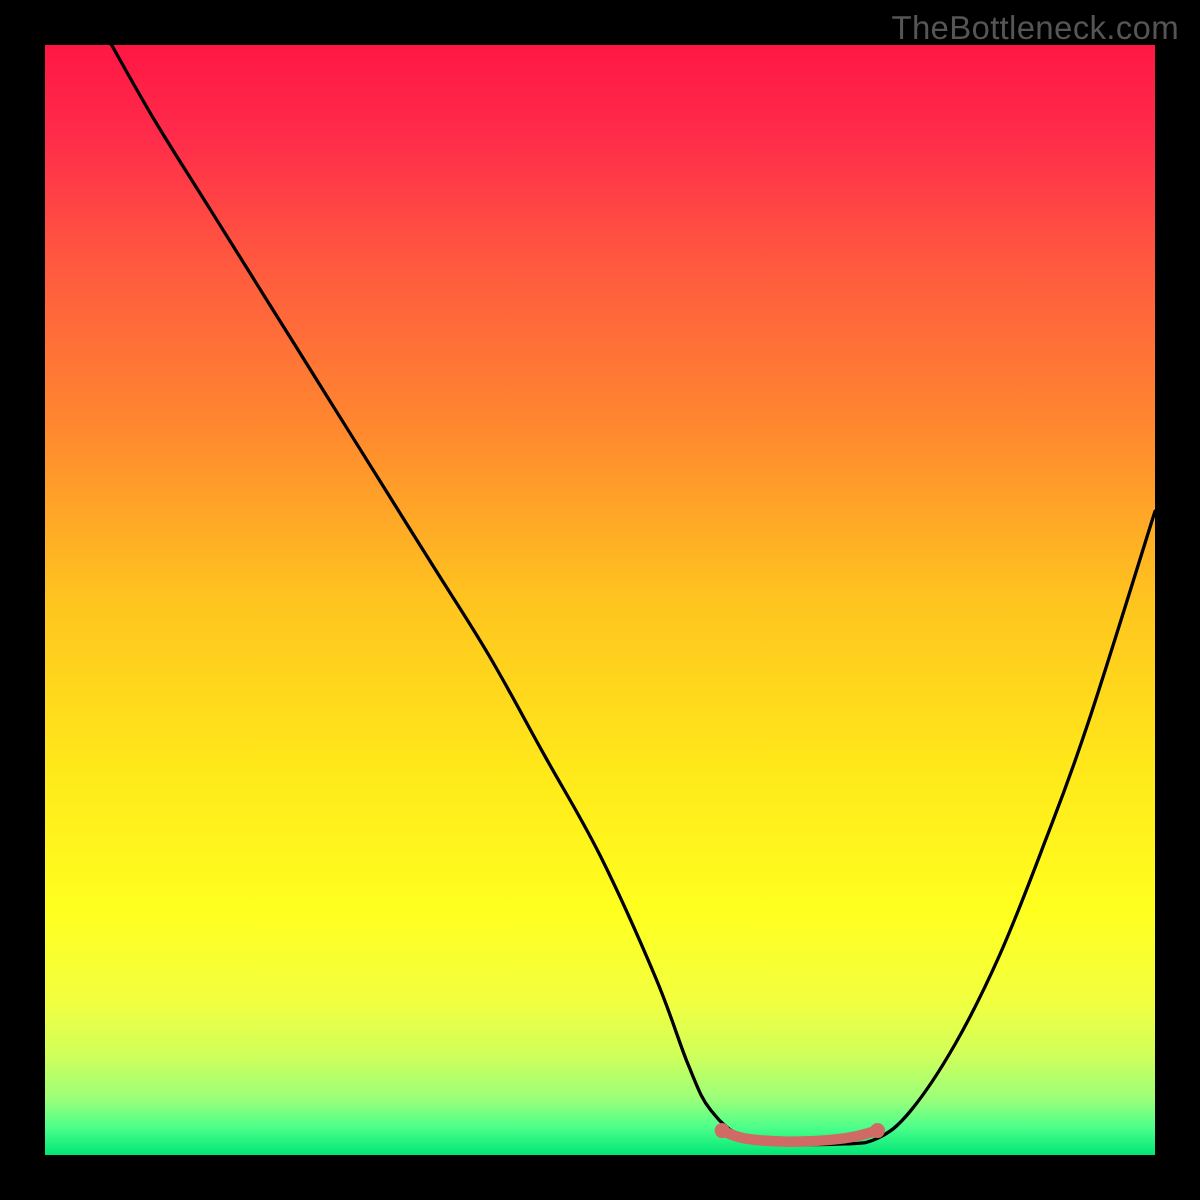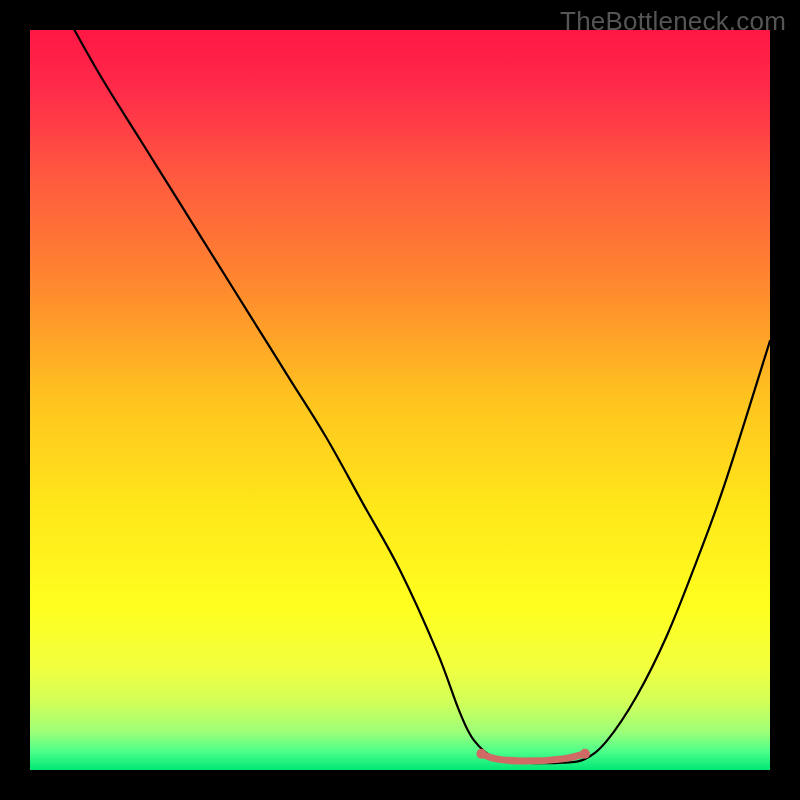--- a/index.html
+++ b/index.html
@@ -37,21 +37,21 @@
     top: 0;
     width: 100%;
     height: 100%;
     pointer-events: none;
   }
   .watermark {
     position: absolute;
     top: 6px;
     right: 14px;
     color: #555;
-    font-size: 26px;
+    font-size: 22px;
     font-weight: 500;
     letter-spacing: 0.2px;
     user-select: none;
   }
 </style>
 </head>
 <body>
 
 <div class="frame">
   <div class="watermark">TheBottleneck.com</div>

